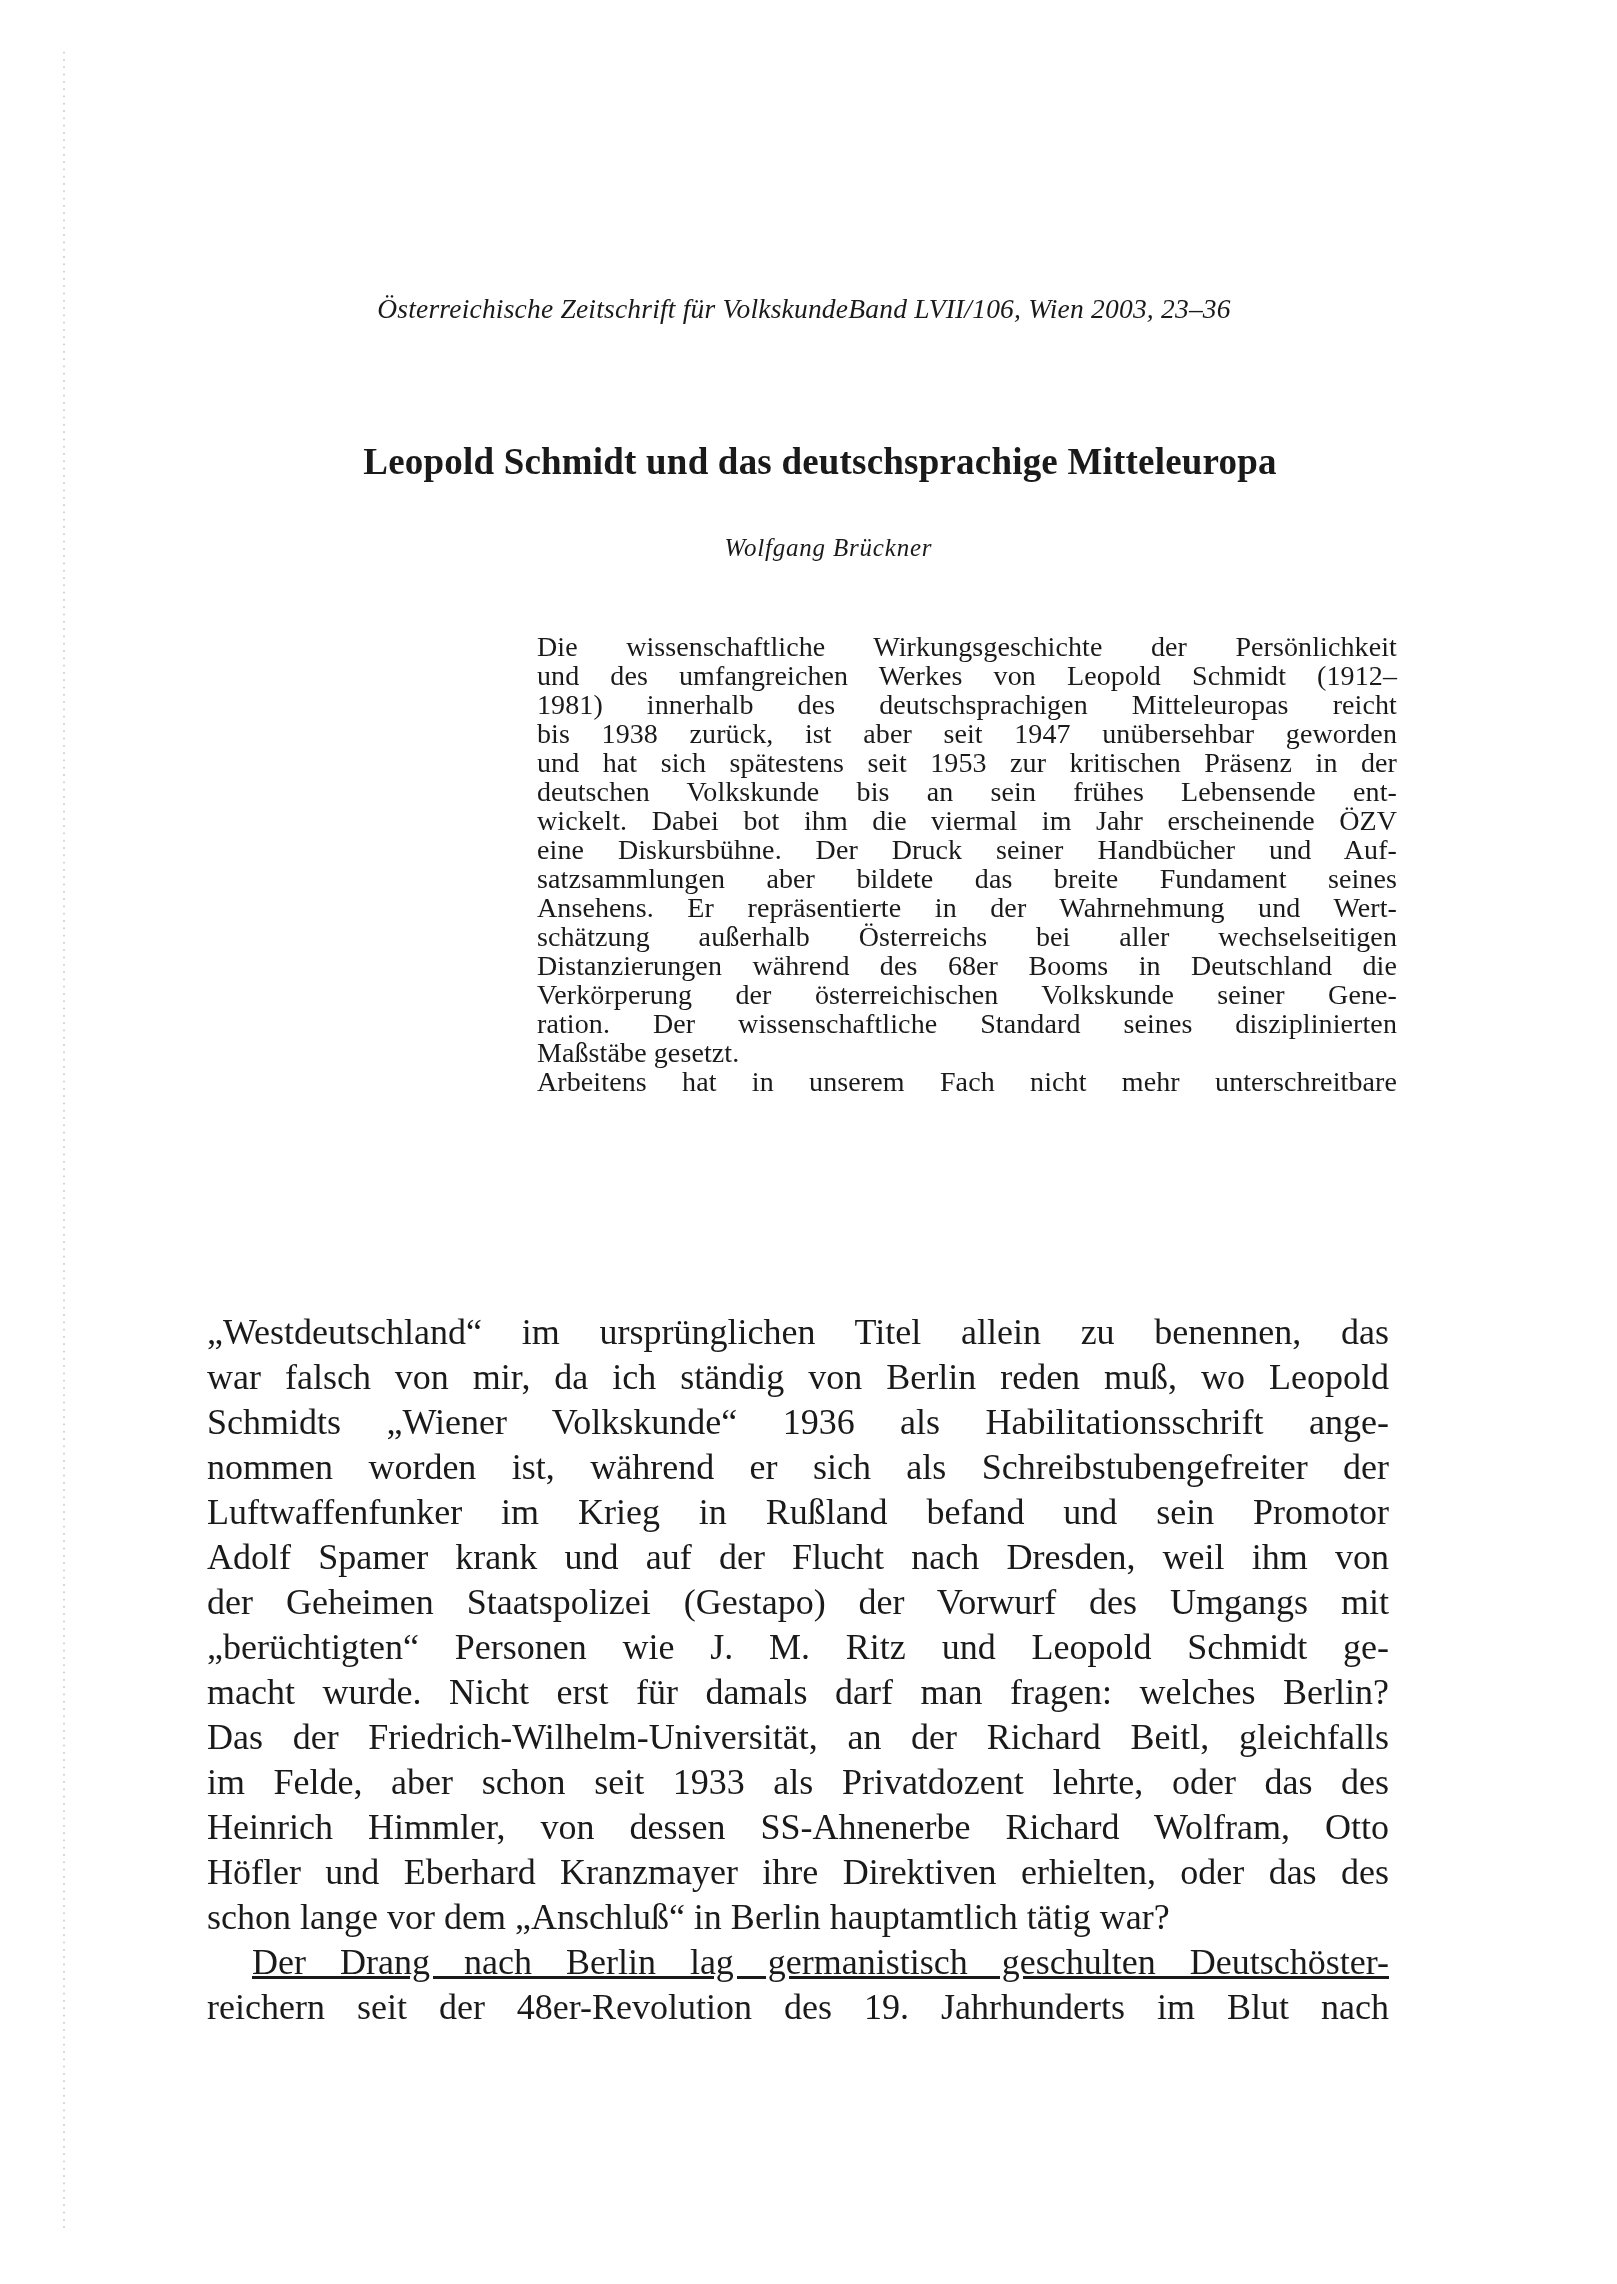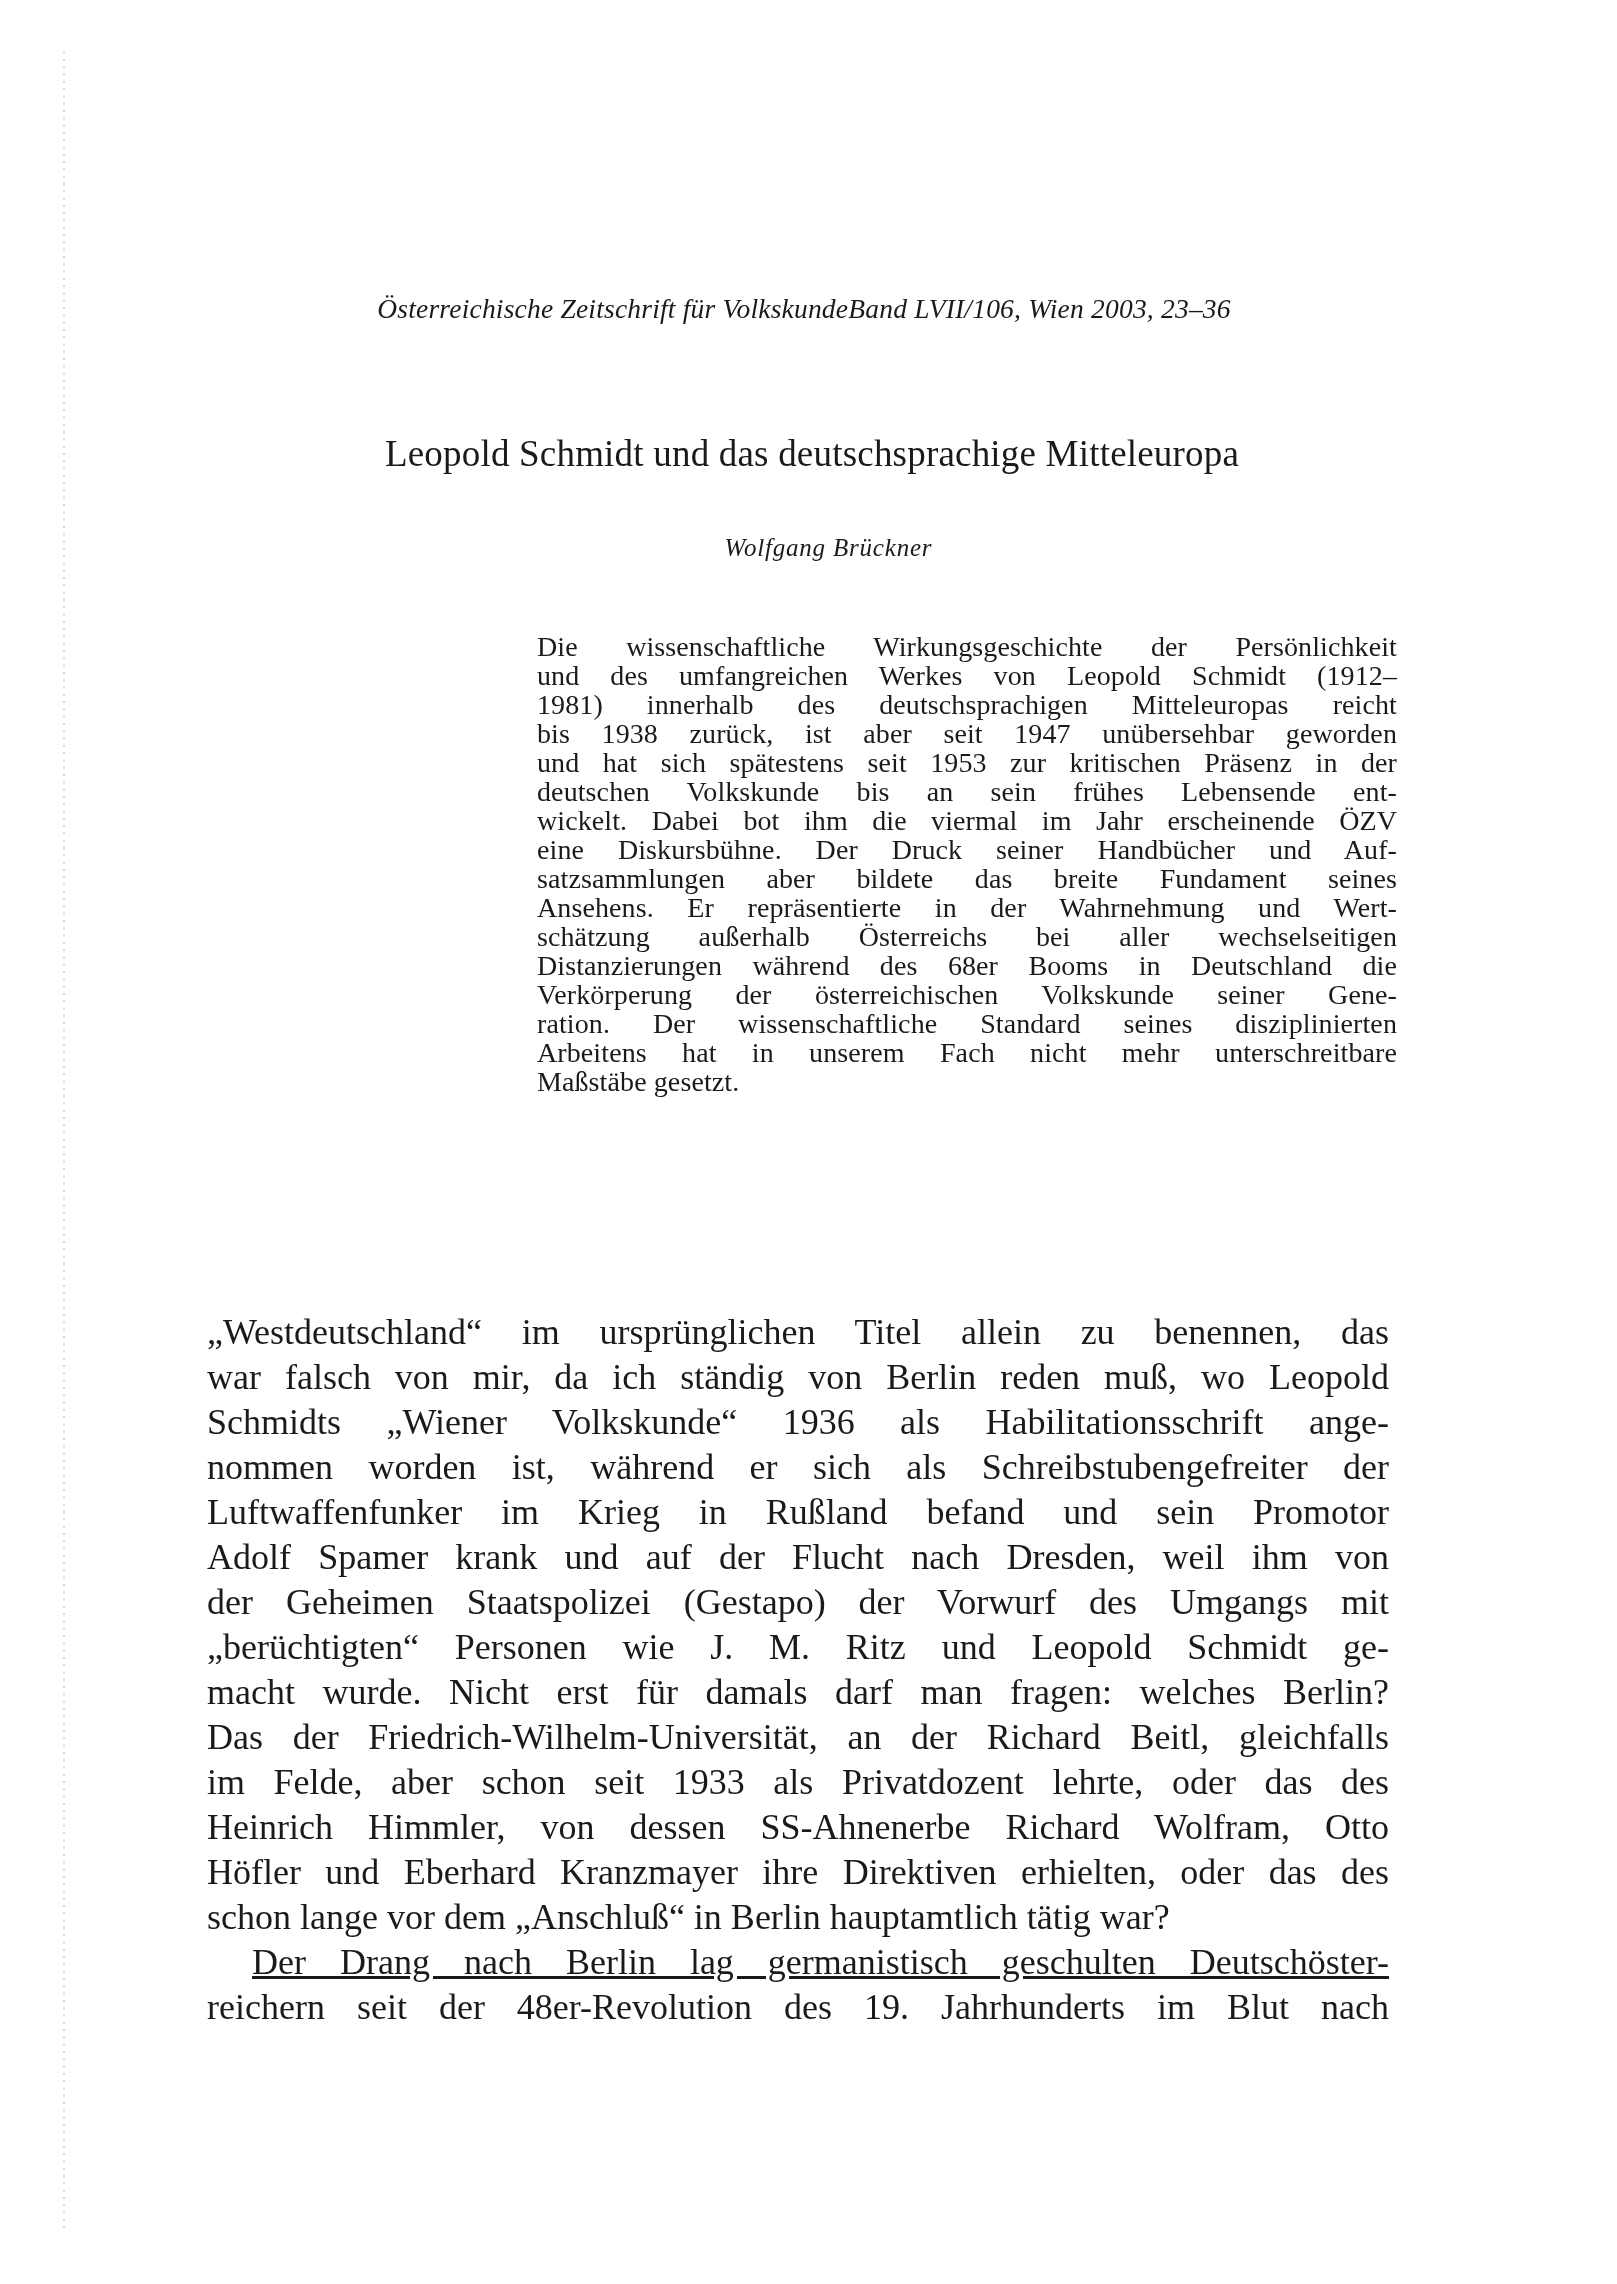--- a/index.html
+++ b/index.html
@@ -35,24 +35,24 @@
       font-style: italic;
       font-size: 27.5px;
       letter-spacing: 0.2px;
     }
     .title {
       position: absolute;
       top: 424px;
       left: 213px;
       width: 1182px;
       text-align: center;
-      font-weight: normal;
+      font-weight: bold;
       font-size: 37px;
       letter-spacing: 0.2px;
-      margin: 8px;
+      margin: 16px;
     }
     .author {
       position: absolute;
       top: 534px;
       left: 213px;
       width: 1182px;
       text-align: center;
       font-style: italic;
       font-size: 25px;
       letter-spacing: 0.8px;
@@ -124,22 +124,22 @@
   <span class="line">und hat sich spätestens seit 1953 zur kritischen Präsenz in der</span>
   <span class="line">deutschen Volkskunde bis an sein frühes Lebensende ent-</span>
   <span class="line">wickelt. Dabei bot ihm die viermal im Jahr erscheinende ÖZV</span>
   <span class="line">eine Diskursbühne. Der Druck seiner Handbücher und Auf-</span>
   <span class="line">satzsammlungen aber bildete das breite Fundament seines</span>
   <span class="line">Ansehens. Er repräsentierte in der Wahrnehmung und Wert-</span>
   <span class="line">schätzung außerhalb Österreichs bei aller wechselseitigen</span>
   <span class="line">Distanzierungen während des 68er Booms in Deutschland die</span>
   <span class="line">Verkörperung der österreichischen Volkskunde seiner Gene-</span>
   <span class="line">ration. Der wissenschaftliche Standard seines disziplinierten</span>
+  <span class="line last">Maßstäbe gesetzt.</span>
   <span class="line">Arbeitens hat in unserem Fach nicht mehr unterschreitbare</span>
-  <span class="line last">Maßstäbe gesetzt.</span>
 </section>
 
 <article class="body-text">
   <div>
     <span class="line">„Westdeutschland“ im ursprünglichen Titel allein zu benennen, das</span>
     <span class="line">war falsch von mir, da ich ständig von Berlin reden muß, wo Leopold</span>
     <span class="line">Schmidts „Wiener Volkskunde“ 1936 als Habilitationsschrift ange-</span>
     <span class="line">nommen worden ist, während er sich als Schreibstubengefreiter der</span>
     <span class="line">Luftwaffenfunker im Krieg in Rußland befand und sein Promotor</span>
     <span class="line">Adolf Spamer krank und auf der Flucht nach Dresden, weil ihm von</span>

